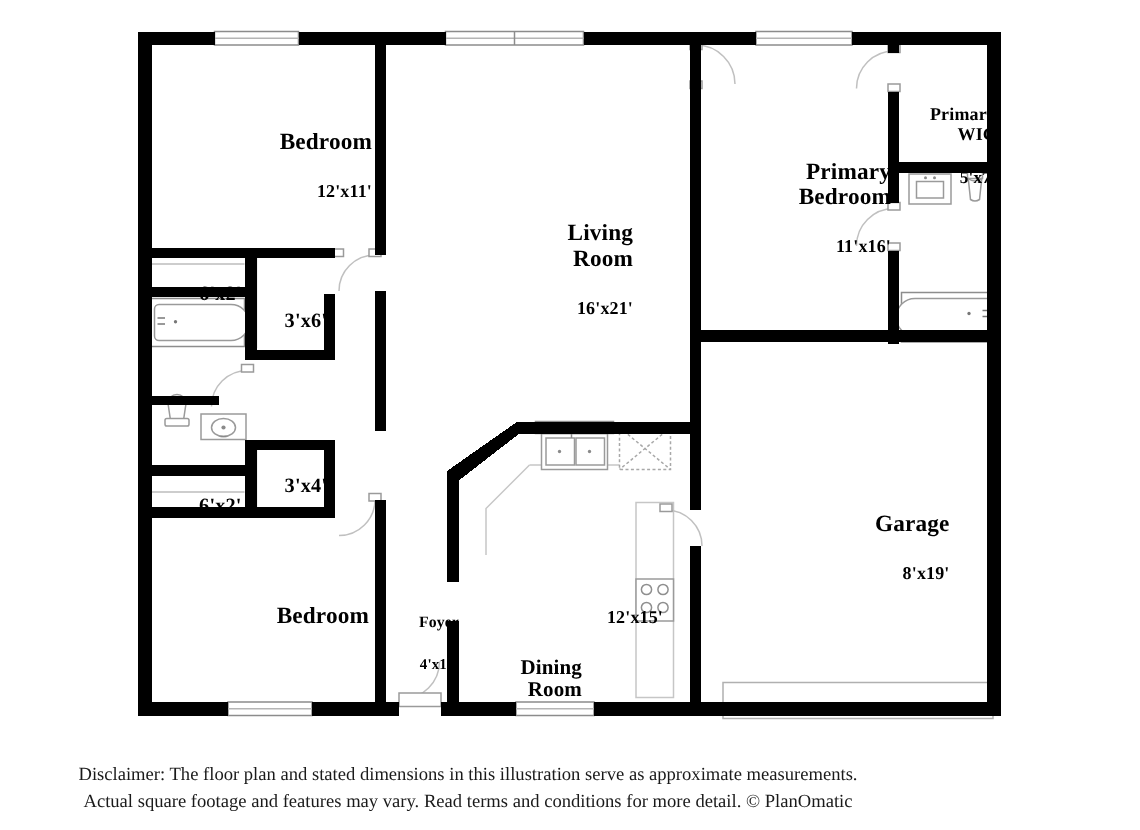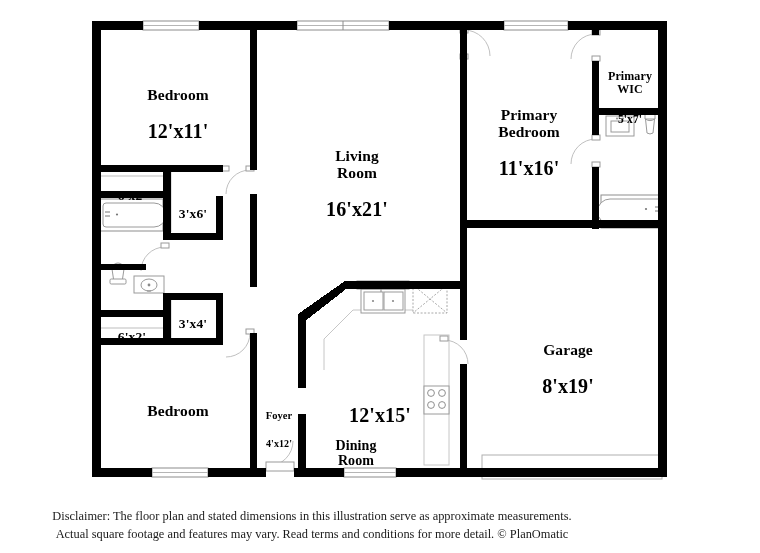--- a/index.html
+++ b/index.html
@@ -10,34 +10,34 @@
   }
   #page{position:relative;width:760px;height:553px;background:#fff;}
 
   
   #plan{position:absolute;left:0;top:0;width:760px;height:500px;}
   #plan svg{display:block;}
 
   
   .label{
     position:absolute;
-    text-align:center;
+    text-align:right;
     font-family:"Liberation Serif", serif;
     font-weight:bold;
     color:#000;
     line-height:1.08;
     white-space:pre-line;
     letter-spacing:.1px;
     pointer-events:none;
   }
   .lbl-name{display:block;}
   .lbl-dim{display:block;}
 
   .sz-lg .lbl-name{font-size:15.5px;}
-  .sz-lg .lbl-dim{font-size:20px;}
+  .sz-lg .lbl-dim{font-size:12px;}
   .sz-md .lbl-name{font-size:14px;}
   .sz-sm .lbl-name{font-size:12px;}
   .sz-sm .lbl-dim{font-size:11.5px;}
   .sz-xs .lbl-name{font-size:10.5px;}
   .sz-xs .lbl-dim{font-size:10px;}
   .sz-closet .lbl-dim{font-size:13.5px;}
 
   
   #disclaimer{
     position:absolute;left:0;top:508px;width:624px;
@@ -287,21 +287,21 @@
 
   <div class="label sz-lg" style="left:503px;top:325px;width:130px;font-family:Liberation Serif, serif;">
     <span class="lbl-name">Garage</span>
     <span class="lbl-dim">8'x19'</span>
   </div>
 
   <div class="label sz-lg" style="left:318px;top:388px;width:124px;">
     <span class="lbl-dim">12'x15'</span>
   </div>
 
-  <div class="label sz-md" style="left:312px;top:421px;width:88px;">
+  <div class="label sz-md" style="left:300px;top:421px;width:88px;">
     <span class="lbl-name">Dining
 Room</span>
   </div>
 
   <div class="label sz-xs" style="left:252px;top:393px;width:54px;">
     <span class="lbl-name">Foyer</span>
     <span class="lbl-dim">4'x12'</span>
   </div>
 
   <div class="label sz-lg" style="left:110px;top:386px;width:136px;">

